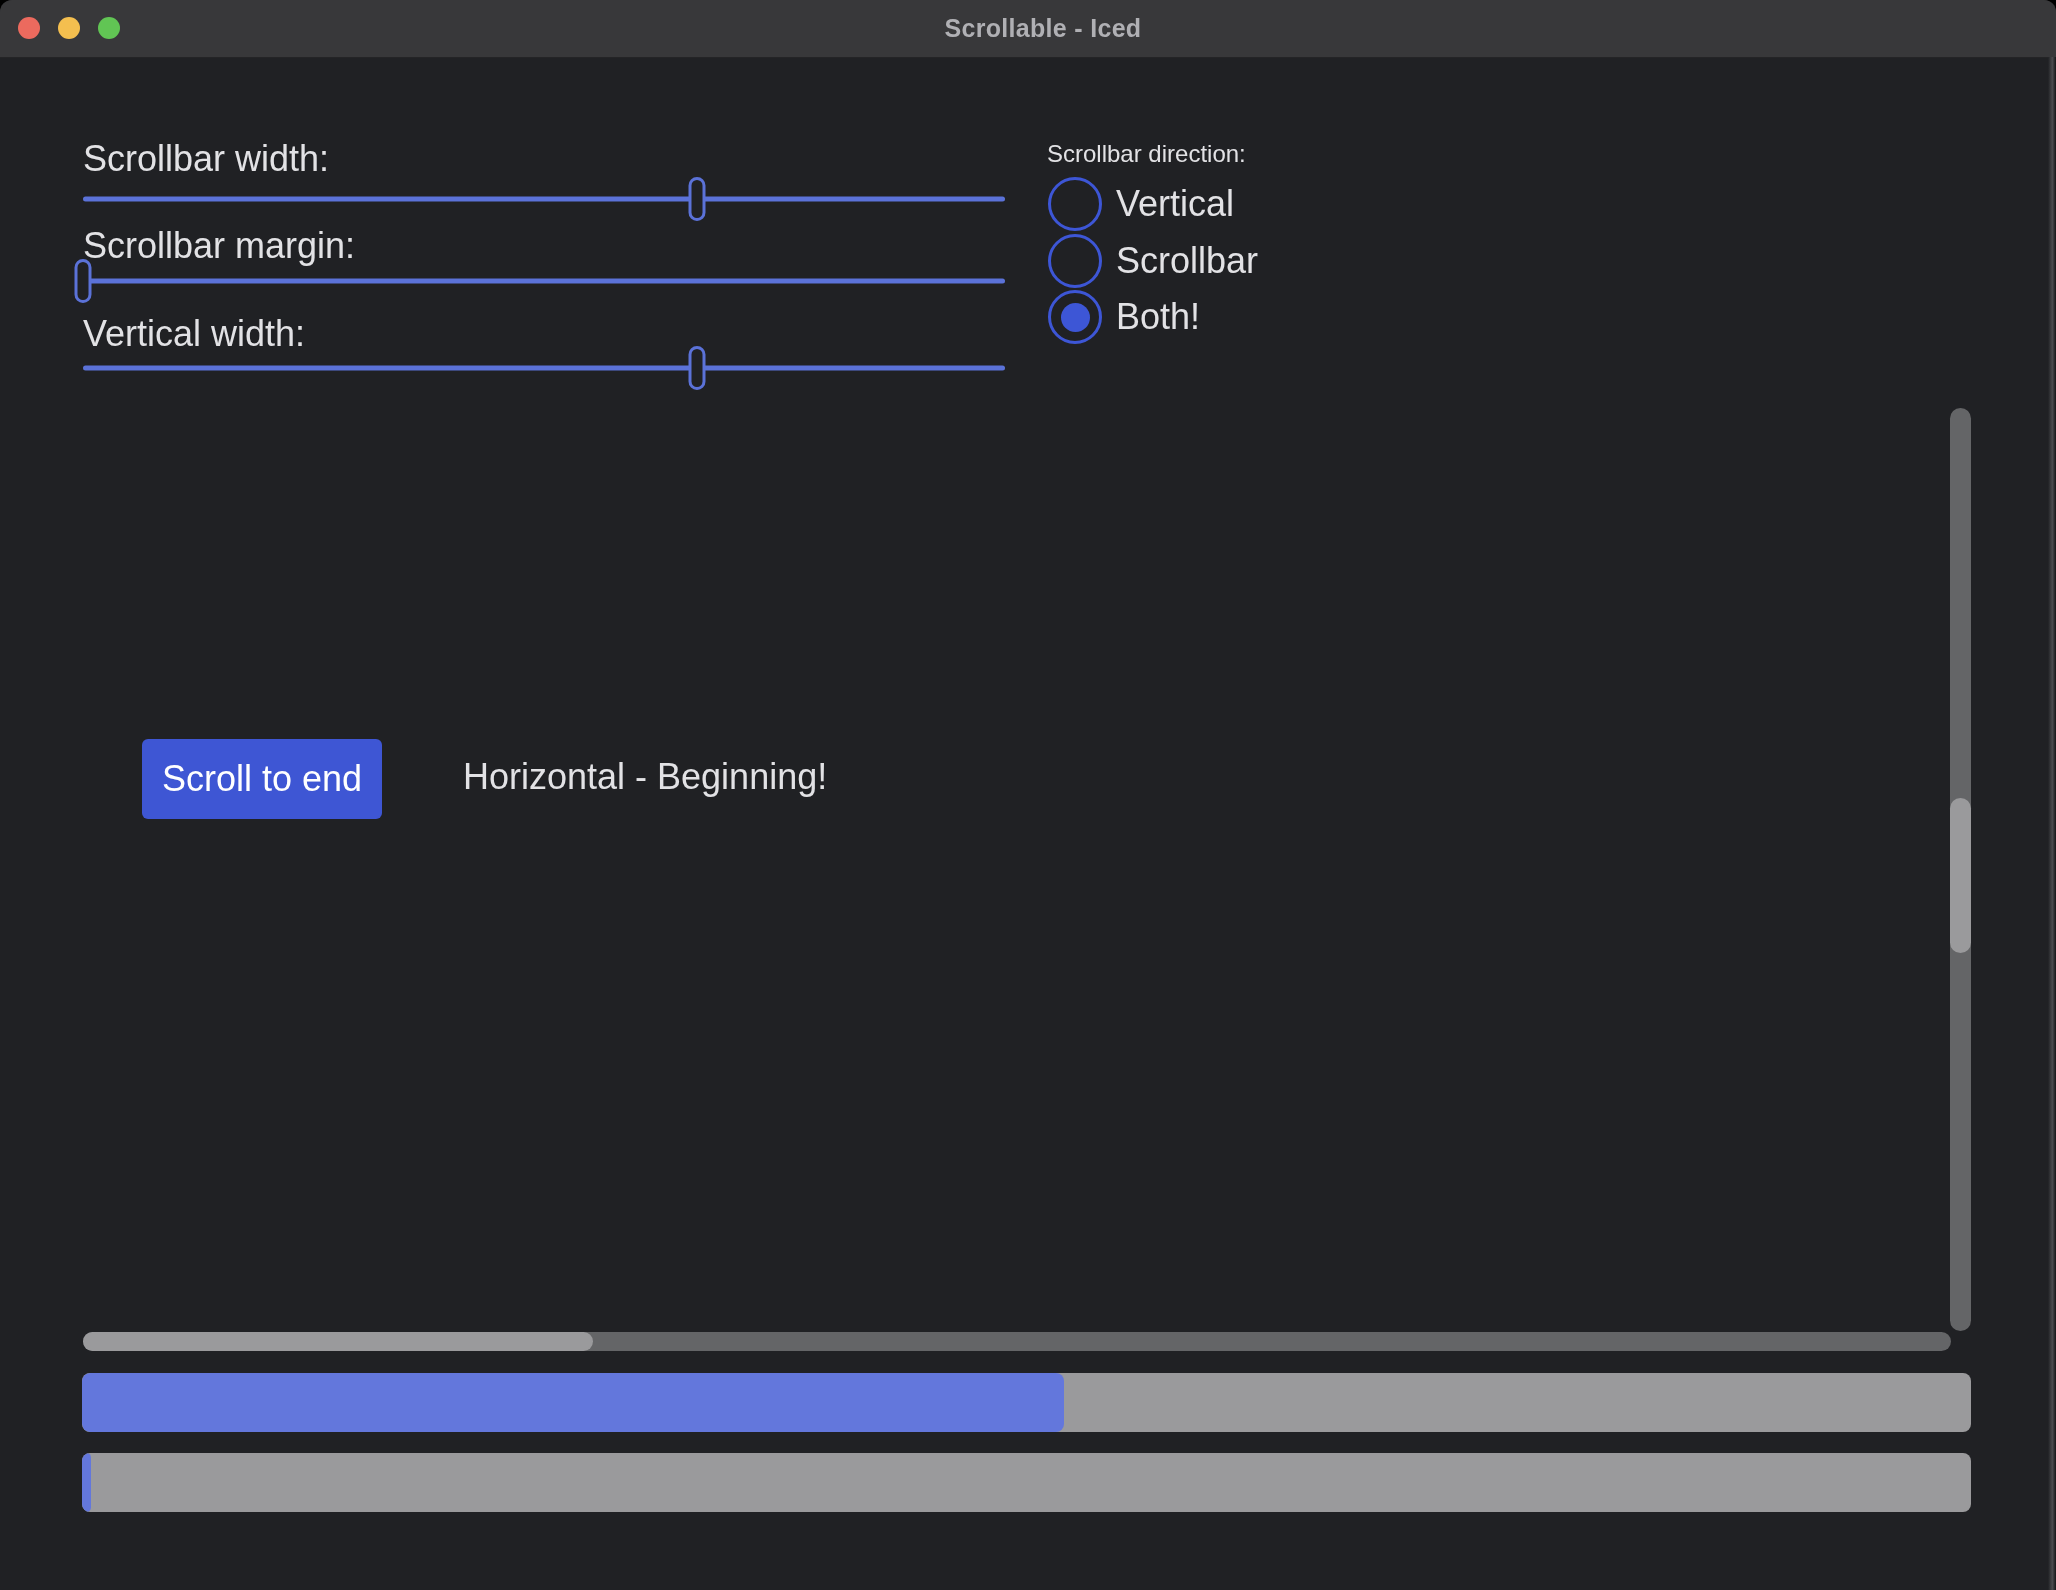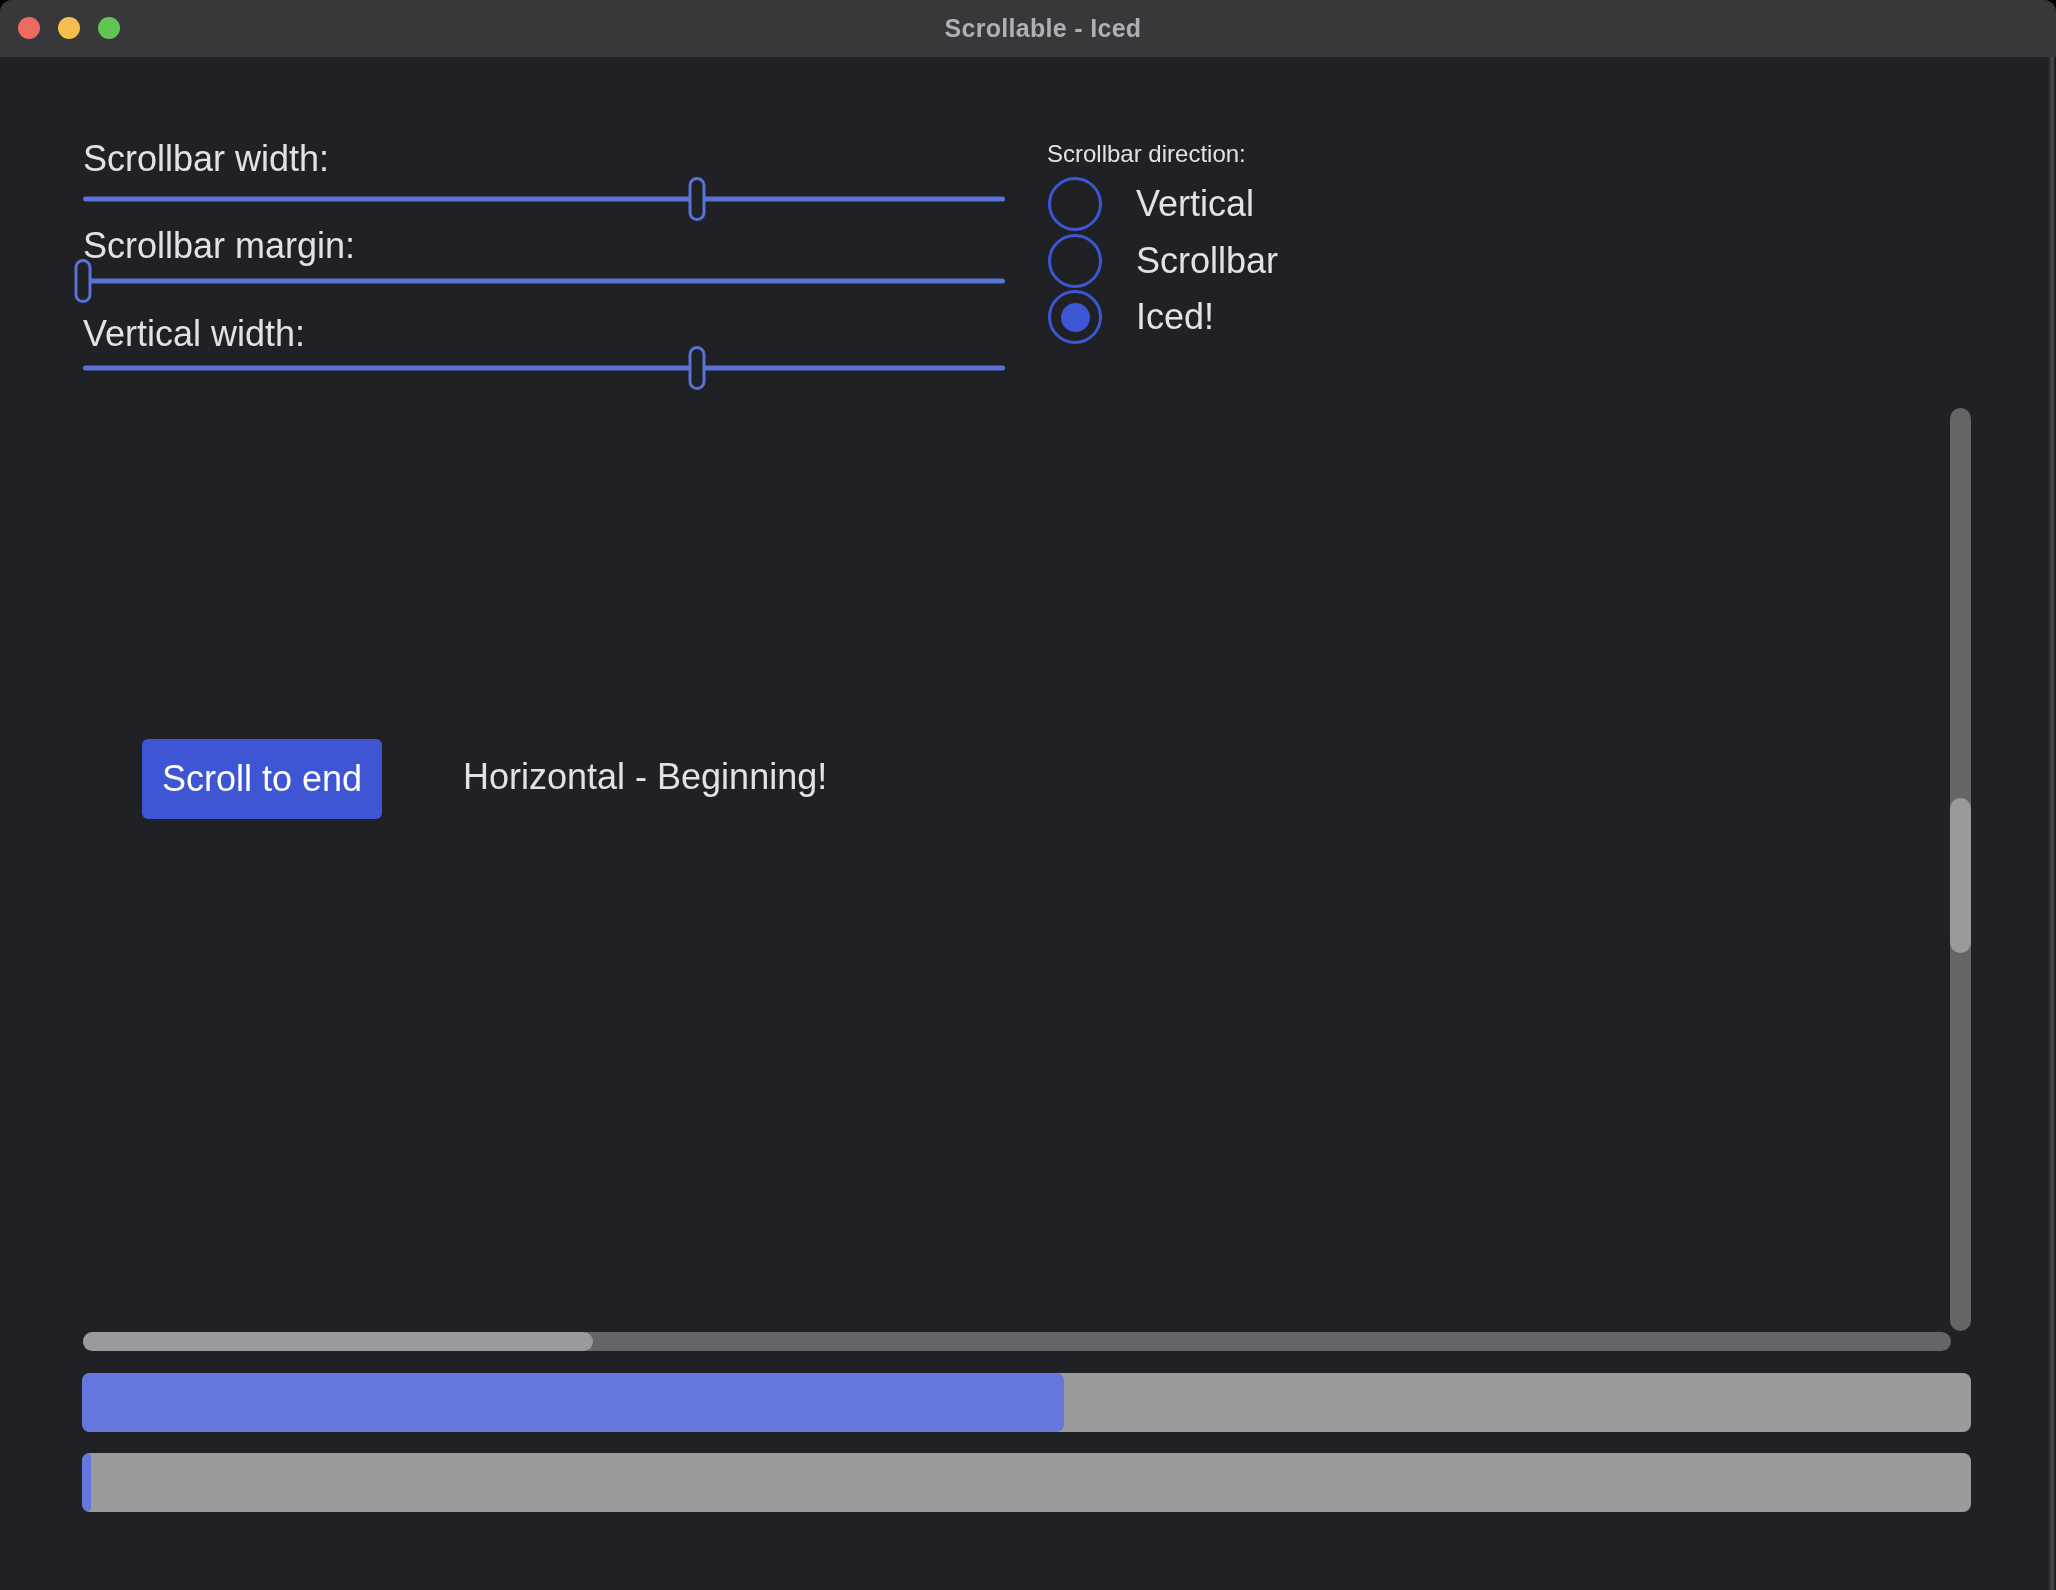--- a/index.html
+++ b/index.html
@@ -45,21 +45,21 @@
   
   .direction-label{position:absolute;left:1047px;top:140px;font-size:24px;color:var(--text,#e2e2e5);}
   .radio-row{position:absolute;left:1048px;height:54px;display:flex;align-items:center;}
   .radio-circle{
     width:54px;height:54px;box-sizing:border-box;flex:0 0 54px;
     border:3px solid var(--radio-blue,#3d56d6);border-radius:50%;
     display:flex;align-items:center;justify-content:center;
   }
   .radio-dot{width:29px;height:29px;border-radius:50%;background:var(--radio-blue,#3d56d6);display:none;}
   .radio-row.selected .radio-dot{display:block;}
-  .radio-label{margin-left:34px;font-size:36px;color:var(--text,#e2e2e5);}
+  .radio-label{margin-left:14px;font-size:36px;color:var(--text,#e2e2e5);}
   
   .scroll-btn{
     position:absolute;left:142px;top:739px;width:240px;height:80px;
     background:var(--button-blue,#3e56d4);border:none;border-radius:6px;
     color:#fff;font-size:36px;font-family:"Liberation Sans",sans-serif;
     display:flex;align-items:center;justify-content:center;cursor:pointer;
   }
   .status-text{position:absolute;left:463px;top:756px;font-size:36px;color:var(--text,#e2e2e5);}
   
   .v-scrollbar{
@@ -118,21 +118,21 @@
     <div class="radio-label">Vertical</div>
   </div>
   <div class="radio-row" style="top:234px">
     <div class="radio-circle"></div>
     <div class="radio-label">Scrollbar</div>
   </div>
   <div class="radio-row selected" style="top:290px">
     <div class="radio-circle">
         <div class="radio-dot"></div>
       </div>
-    <div class="radio-label">Iced!</div>
+    <div class="radio-label">Both!</div>
   </div>
 
   <button class="scroll-btn">Scroll to end</button>
   <div class="status-text">Horizontal - Beginning!</div>
 
   <div class="v-scrollbar">
     <div class="v-thumb" style="top: 42.25%; height: 16.8%;"></div>
   </div>
   <div class="h-scrollbar">
     <div class="h-thumb" style="left: 0%; width: 27.3%;"></div>

